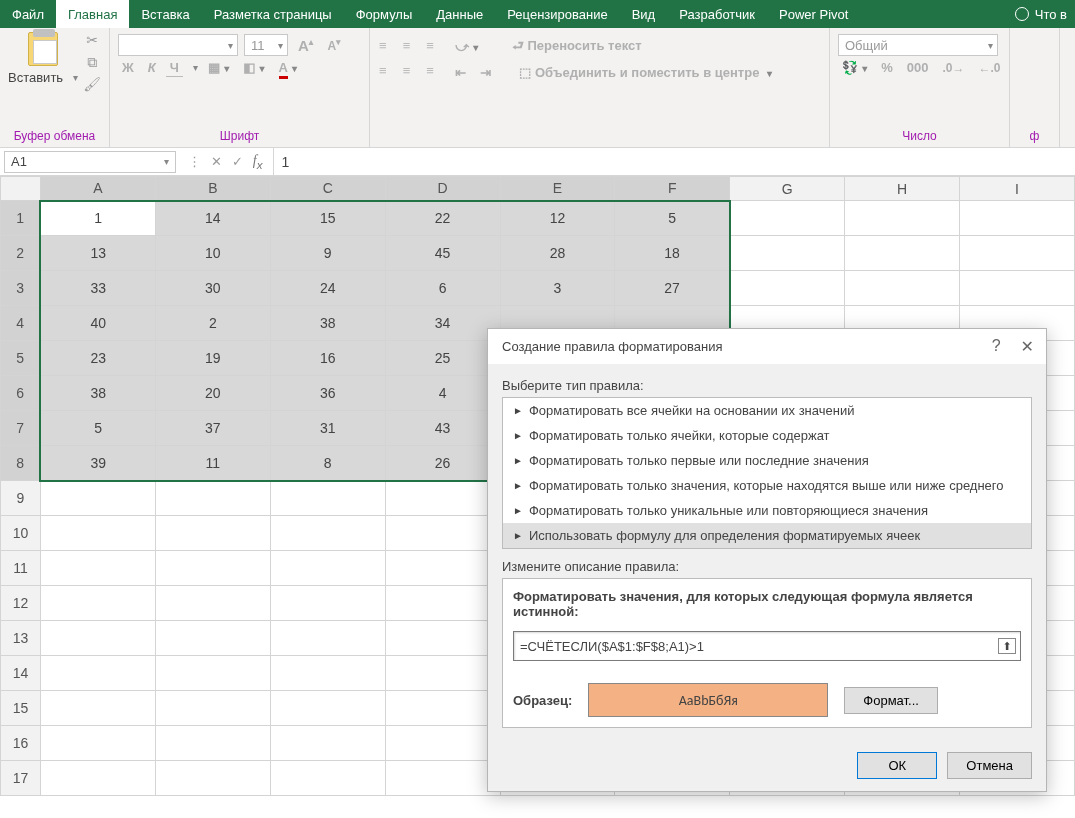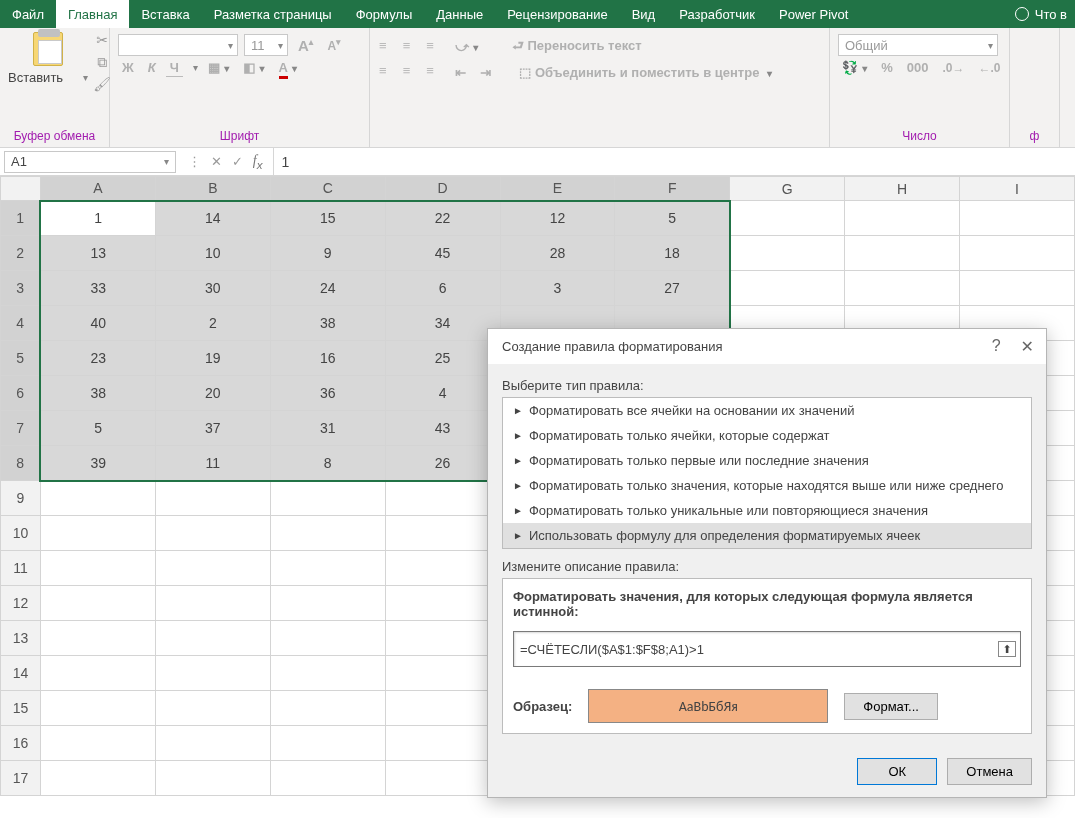--- a/index.html
+++ b/index.html
@@ -64,21 +64,21 @@
   .dialog-titlebar { display:flex; align-items:center; justify-content:space-between; padding:8px 12px 8px 14px; background:#fff; }
   .dialog-titlebar .right { display:flex; gap:20px; font-size:16px; color:#666; }
   .dialog-body { padding:4px 14px 14px 14px; }
   .ruleset { border:1px solid #bcbcbc; background:#fff; margin-top:4px; }
   .rule-item { padding:5px 10px; font-size:13px; display:flex; align-items:center; gap:6px; cursor:default; }
   .rule-item.selected { background:#e0e0e0; }
   .arrow { font-size:10px; }
   .section-label { font-size:13px; margin:10px 0 4px 0; }
   .desc-box { border:1px solid #bcbcbc; background:#fff; padding:10px; }
   .formula-label { font-size:13px; font-weight:700; margin-bottom:6px; }
-  .formula-field { display:flex; align-items:center; border:1px solid #7a7a7a; box-shadow: inset 1px 1px 2px rgba(0,0,0,.15); height:36px; padding:0 4px 0 6px; background:#fff; font-size:13px;margin-top:12px; }
+  .formula-field { display:flex; align-items:center; border:1px solid #7a7a7a; box-shadow: inset 1px 1px 2px rgba(0,0,0,.15); height:30px; padding:0 4px 0 6px; background:#fff; font-size:13px;margin-top:12px; }
   .collapse-btn { margin-left:auto; width:18px; height:16px; border:1px solid #888; display:flex; align-items:center; justify-content:center; font-size:11px; }
   .preview-row { display:flex; align-items:center; gap:16px; margin-top:22px; }
   .preview-label { font-weight:700; }
   .preview-swatch { width:240px; height:34px; border:1px solid #888; background:#f4b183; display:flex; align-items:center; justify-content:center; font-size:14px; font-family: Calibri, sans-serif; }
   .dlg-btn { border:1px solid #adadad; background:#e1e1e1; padding:5px 18px; font-size:13px; cursor:default; min-width:80px; }
   .dlg-btn.primary { border:1.6px solid #0078d7; }
   .dialog-foot { display:flex; justify-content:flex-end; gap:10px; padding:10px 14px 12px 14px; }
 
   .under { text-decoration-color: #888; }
   .ribbon-disabled { color:#b9b9b9; }
@@ -102,21 +102,21 @@
     <span>Что в</span>
   </div>
 </div>
 
 <div class="ribbon">
 
   <div class="group" style="width:110px">
     <div style="display:flex; align-items:flex-start;">
       <div class="clip-paste">
         <div class="clipboard-icon"></div>
-        <div style="font-size:13px; margin-top:4px; display:flex; align-items:center; gap:16px;">
+        <div style="font-size:13px; margin-top:4px; display:flex; align-items:center; gap:6px;">
           <span>Вставить</span>
           <span class="dropbtn">▾</span>
         </div>
       </div>
       <div class="clip-small">
         <span class="tiny-icon">✂</span>
         <span class="tiny-icon">⧉</span>
         <span class="tiny-icon">🖌</span>
       </div>
     </div>

